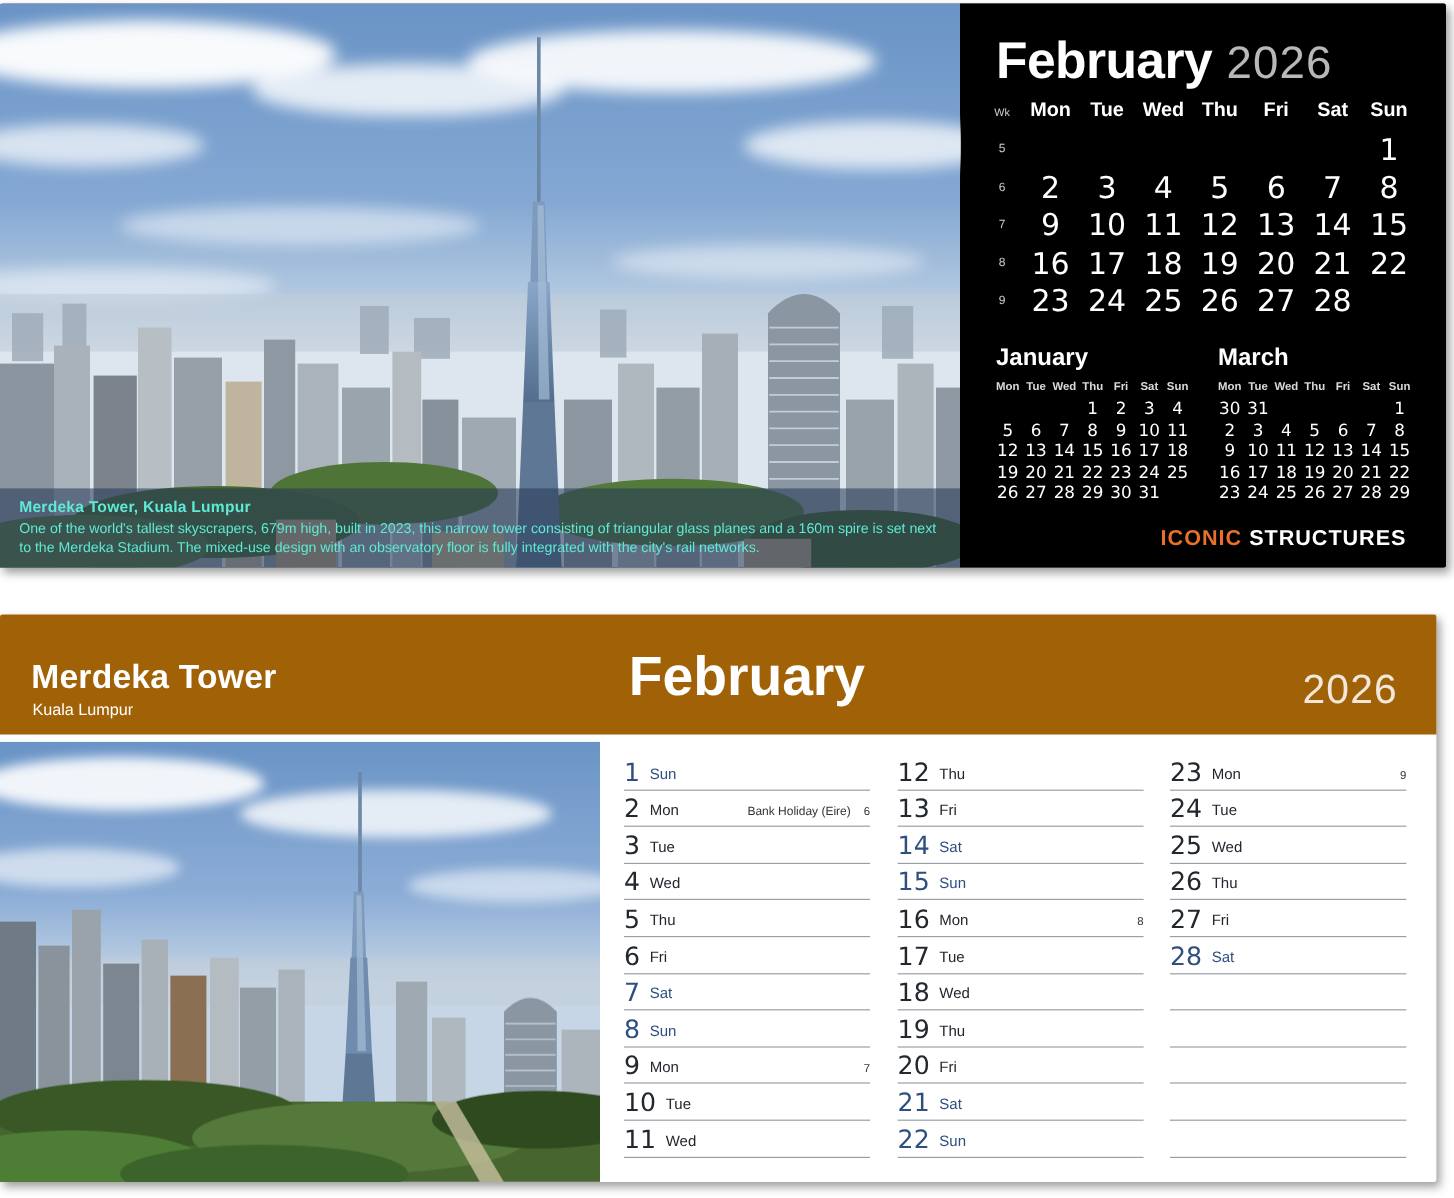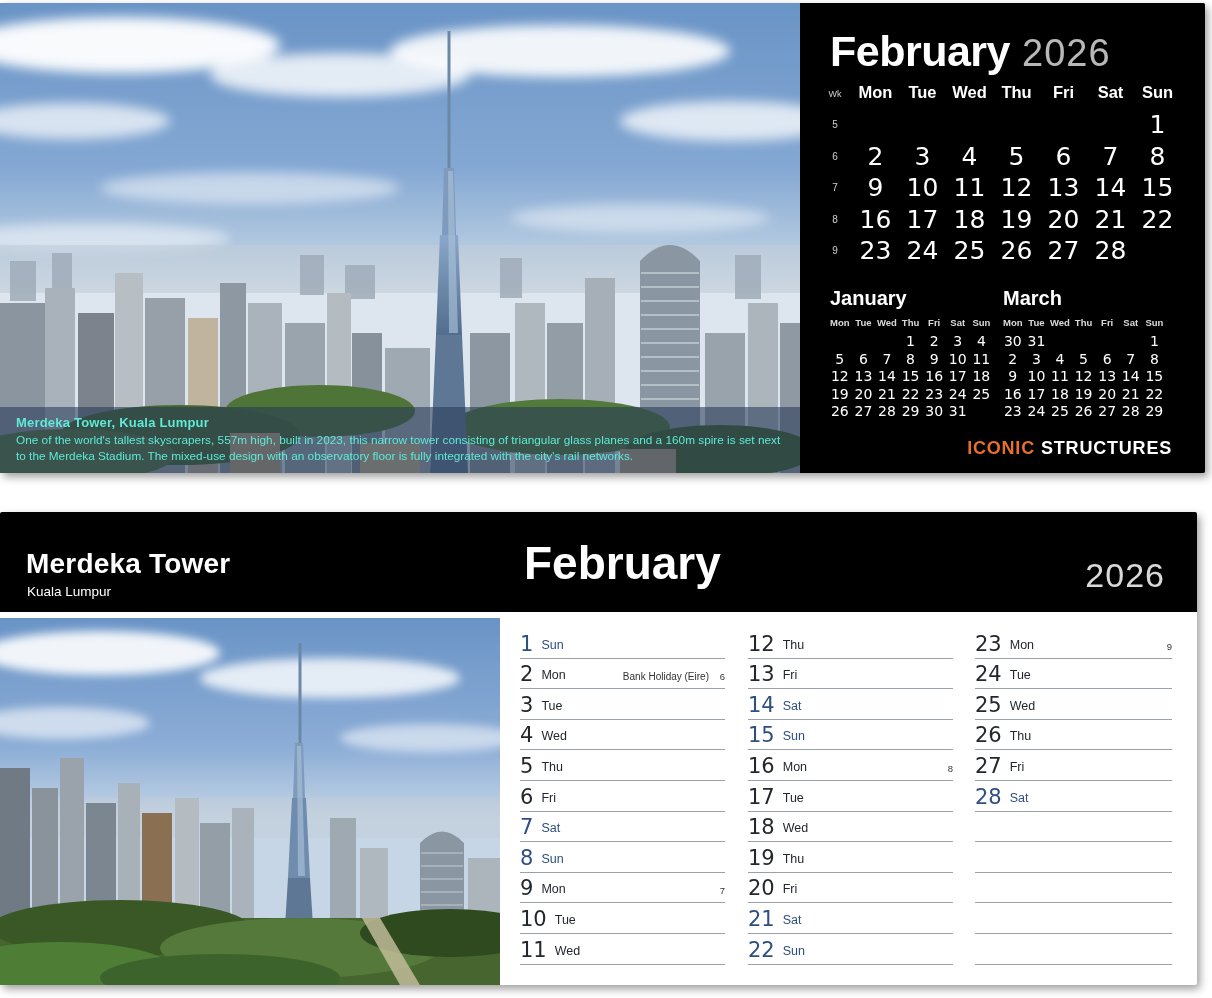--- a/index.html
+++ b/index.html
@@ -31,35 +31,35 @@
   .feb{font-size:43px;font-weight:700;letter-spacing:-.5px;}
   .yr{font-size:38px;font-weight:400;opacity:.72;margin-left:12px;letter-spacing:1px;}
   .cal-grid{
     position:absolute;left:18px;top:80px;
     display:grid;grid-template-columns:34px repeat(7,47px);
   }
   .day-h{font-size:16.5px;font-weight:700;text-align:center;padding-bottom:7px;}
   .wk-h{font-size:9px;opacity:.8;text-align:center;align-self:end;padding-bottom:10px;}
   .day-n{font-size:25px;text-align:center;line-height:31.5px;font-family:"DejaVu Sans",sans-serif;}
   .wk-n{font-size:10px;opacity:.8;text-align:center;line-height:31.5px;}
-  .minis{position:absolute;left:28px;top:284px;display:flex;gap:5px;align-items:center;}
+  .minis{position:absolute;left:28px;top:284px;display:flex;gap:17px;align-items:center;}
   .mini{width:168px;}
   .mini-title{font-size:20px;font-weight:700;margin:0 0 7px 2px;}
   .mini-grid{display:grid;grid-template-columns:repeat(7,23.6px);}
   .mini-h{font-size:9.5px;font-weight:700;opacity:.85;text-align:center;padding-bottom:5px;}
   .mini-n{font-size:14px;text-align:center;line-height:17.6px;font-family:"DejaVu Sans",sans-serif;}
   .logo{position:absolute;right:33px;bottom:14px;font-size:18px;letter-spacing:.8px;white-space:nowrap;}
   .logo-iconic{color:#e8702a;font-weight:700;}
   .logo-structures{color:#ffffff;font-weight:700;margin-left:6px;}
   
   .card-bottom{
     position:absolute;left:0;top:512px;width:1197px;height:473px;
     background:#ffffff;box-shadow:3px 4px 8px rgba(0,0,0,.38);border-radius:2px;
   }
-  .bh{position:absolute;left:0;top:0;width:100%;height:100px;background:#000000;color:#fff;border-radius:2px 2px 0 0;text-decoration:underline;}
+  .bh{position:absolute;left:0;top:0;width:100%;height:100px;background:#a16207;color:#fff;border-radius:2px 2px 0 0;text-decoration:underline;}
   .bh-title{position:absolute;left:26px;top:36px;font-size:28px;font-weight:700;letter-spacing:.2px;}
   .bh-sub{position:absolute;left:27px;top:72px;font-size:13.5px;}
   .bh-month{position:absolute;left:524px;top:24px;font-size:46px;font-weight:700;}
   .bh-year{position:absolute;right:32px;top:44px;font-size:34px;font-weight:400;opacity:.85;letter-spacing:1px;}
   .photo-bottom{position:absolute;left:0;top:106px;width:500px;height:367px;overflow:hidden;}
   .dcol{position:absolute;top:116px;width:205px;}
   .drow{
     height:30.6px;box-sizing:border-box;display:flex;align-items:flex-end;
     border-bottom:1.5px solid #9aa0a8;padding-bottom:2px;
   }
@@ -158,21 +158,21 @@
       <g>
         <rect x="447.5" y="28" width="3" height="140" fill="#6d87a6"></rect>
         <polygon points="444,165 454,165 456,232 442,232" fill="#7e9bbd"></polygon>
         <polygon points="440,232 458,232 462,332 436,332" fill="url(#tow1)"></polygon>
         <polygon points="436,332 462,332 468,470 430,470" fill="#5d7795"></polygon>
         <polygon points="448,168 453,168 458,330 449,330" fill="#a9c1da" opacity=".65"></polygon>
       </g>
     </svg>
     <div class="caption">
       <div class="cap-title">Merdeka Tower, Kuala Lumpur</div>
-      <div class="cap-desc">One of the world's tallest skyscrapers, 557m high, built in 2023, this narrow tower consisting of triangular glass planes and a 160m spire is set next to the Merdeka Stadium. The mixed-use design with an observatory floor is fully integrated with the city's rail networks.</div>
+      <div class="cap-desc">One of the world's tallest skyscrapers, 679m high, built in 2023, this narrow tower consisting of triangular glass planes and a 160m spire is set next to the Merdeka Stadium. The mixed-use design with an observatory floor is fully integrated with the city's rail networks.</div>
     </div>
   </div>
 
   <div class="panel">
     <div class="panel-title">
       <span class="feb">February</span><span class="yr">2026</span>
     </div>
     <div class="cal-grid">
         <div class="wk-h">Wk</div>
         <div class="day-h">Mon</div>

